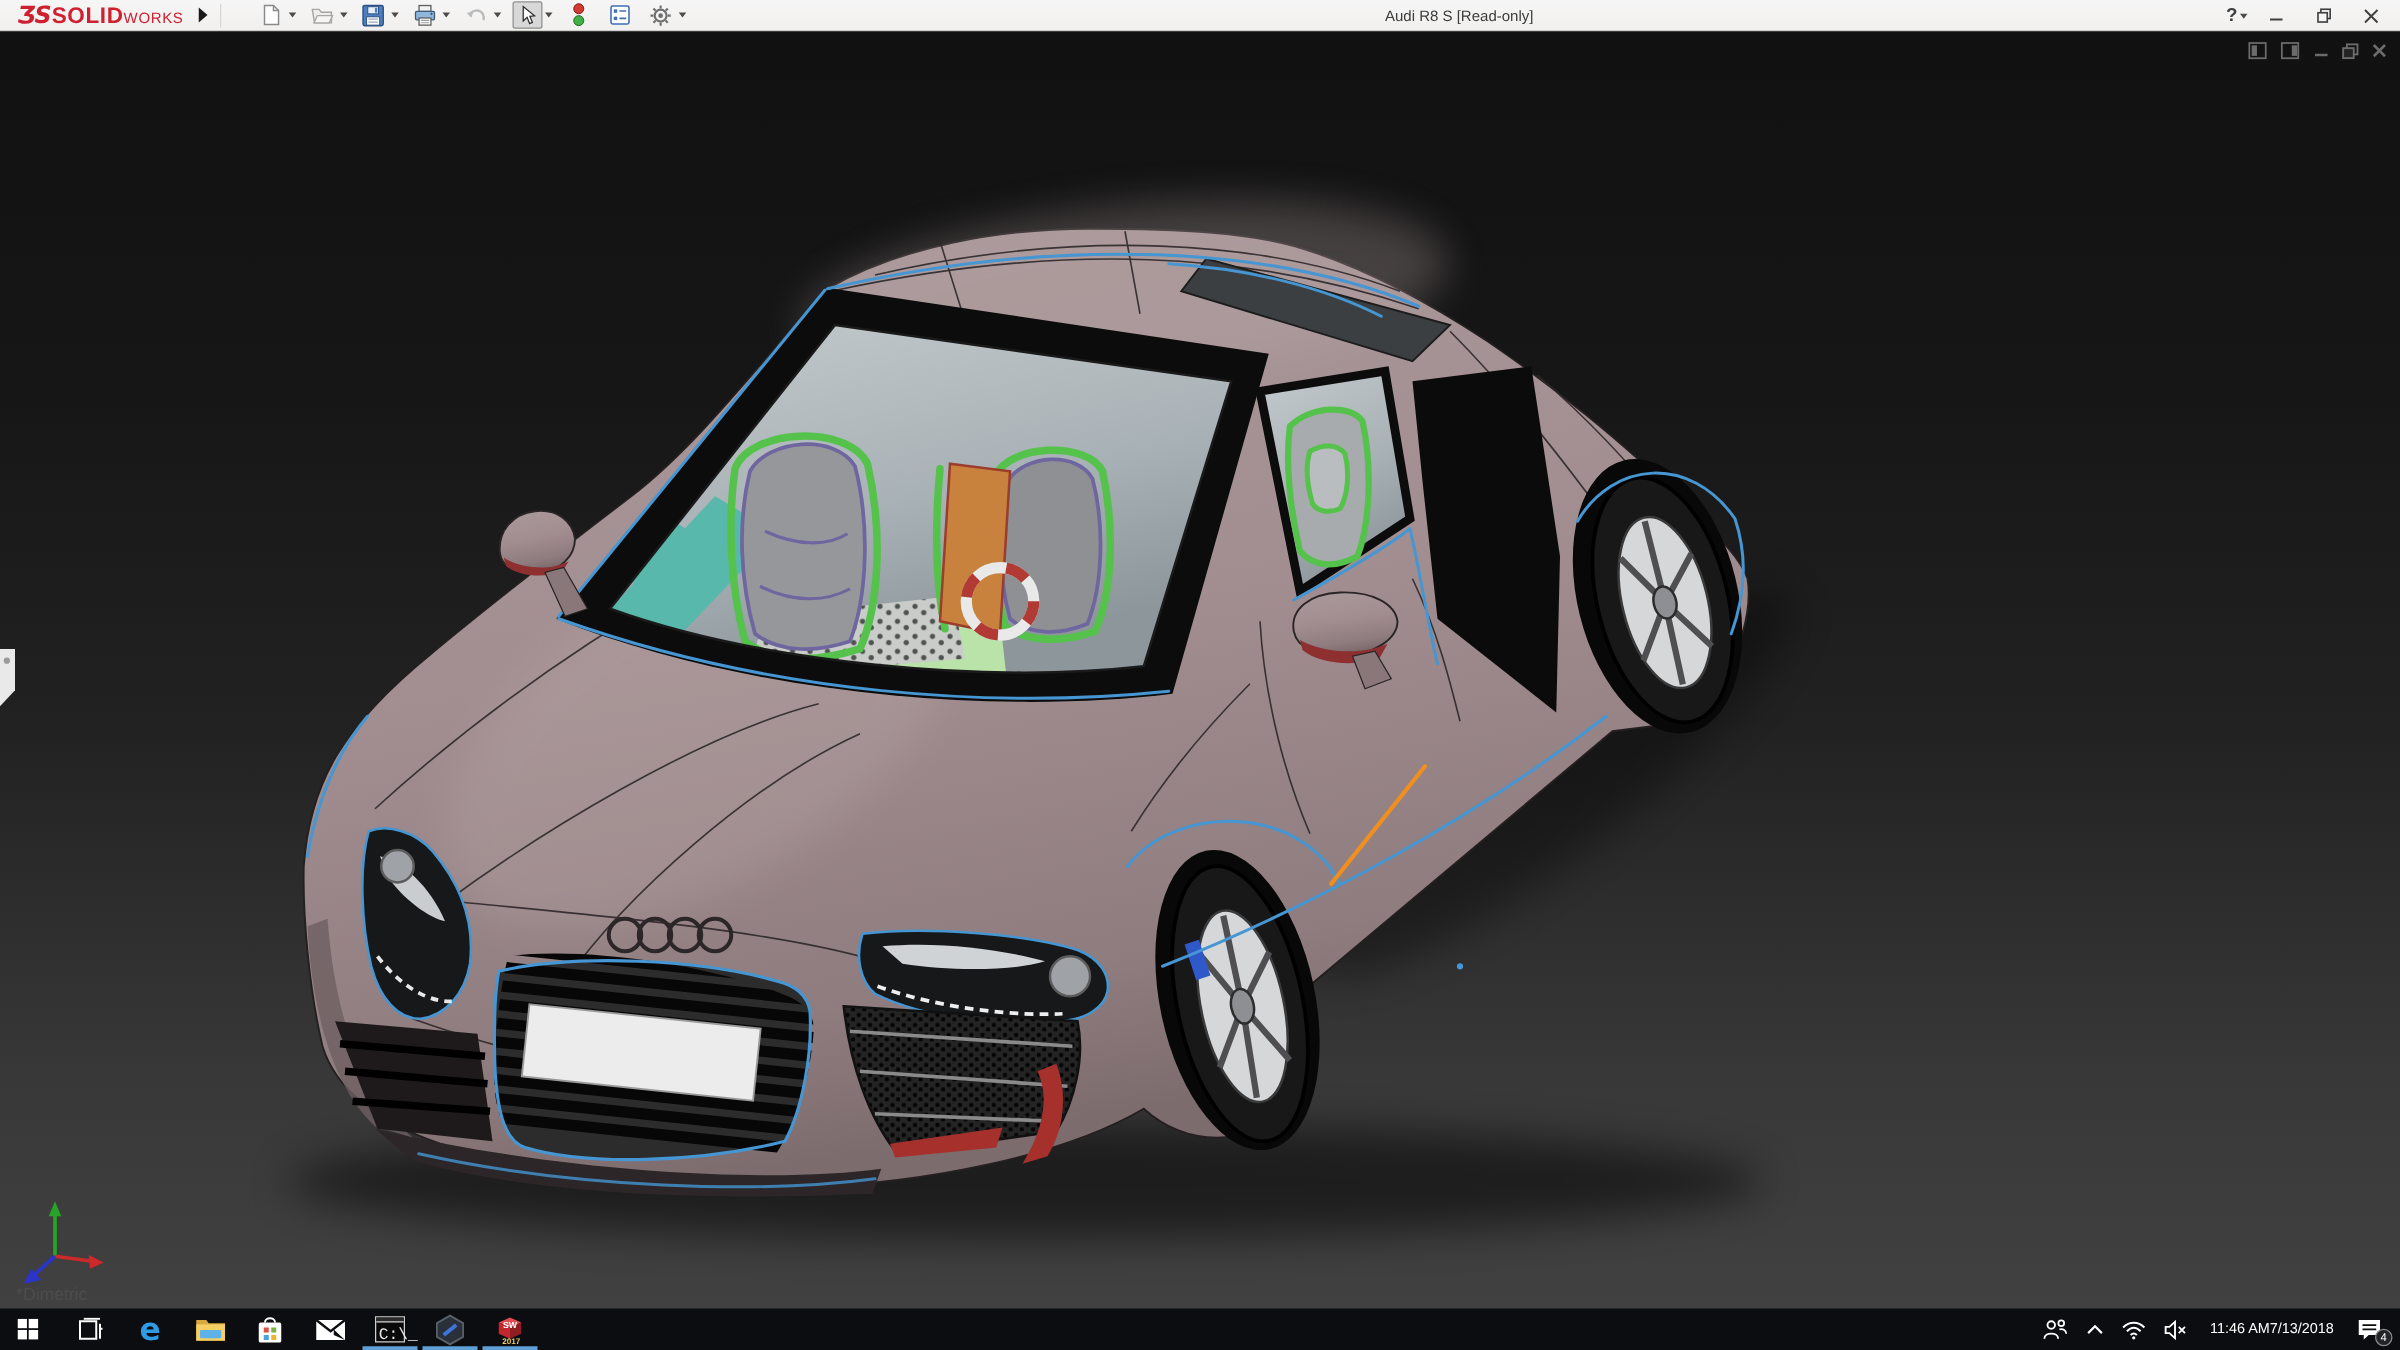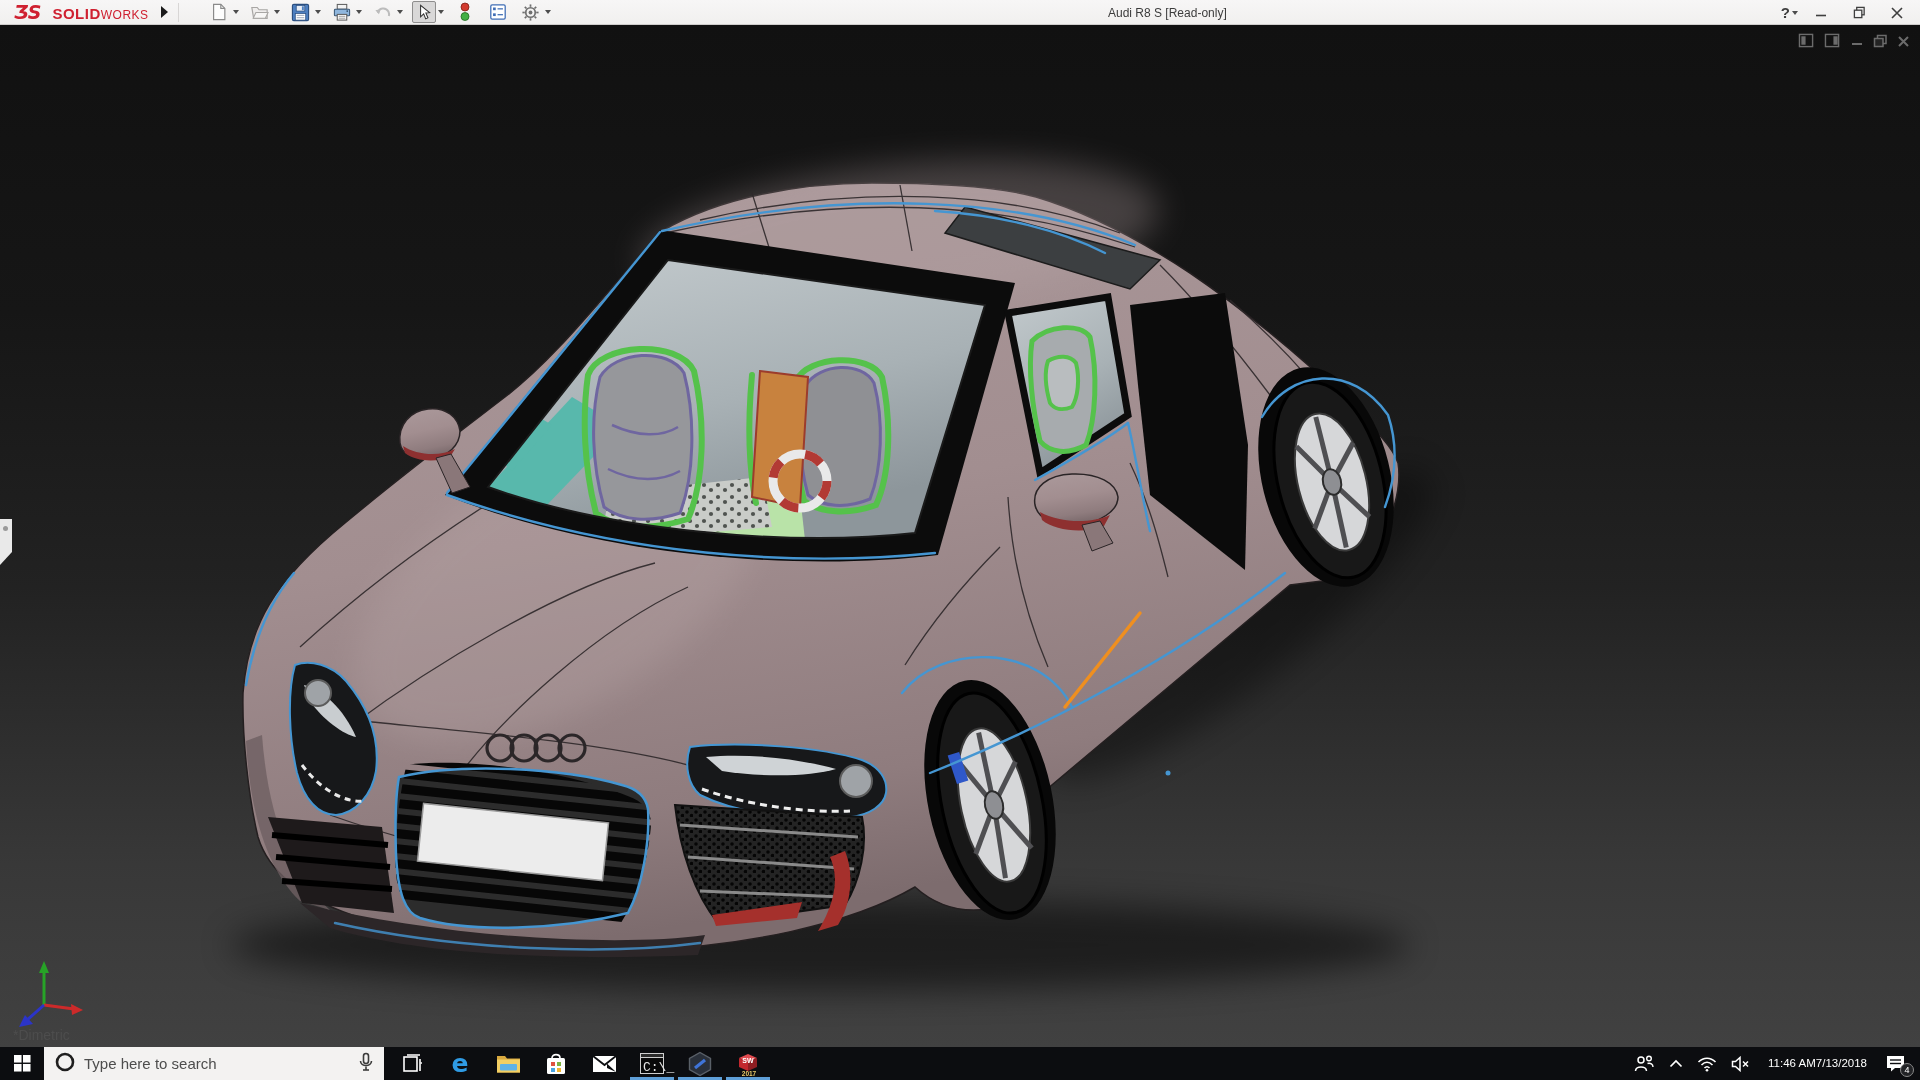--- a/index.html
+++ b/index.html
@@ -5,22 +5,22 @@
   html,body{margin:0;padding:0;width:1920px;height:1080px;overflow:hidden;
     font-family:"Liberation Sans",sans-serif;background:#000;}
   *{box-sizing:border-box;}
 
   
   .titlebar{position:absolute;left:0;top:0;width:1920px;height:25px;
     background:linear-gradient(#f7f6f6,#f1f0ef);border-bottom:1px solid #cfcdcc;
     display:flex;align-items:center;z-index:30;}
   .brand{display:flex;align-items:baseline;margin-left:14px;cursor:default;}
   .brand .b3s{font-family:"DejaVu Sans",sans-serif;font-style:italic;font-weight:bold;
-    font-size:19px;color:#cf2030;letter-spacing:-1px;margin-right:12px;}
-  .brand .bsolid{font-size:15px;font-weight:bold;color:#cf2030;letter-spacing:.5px;}
+    font-size:19px;color:#cf2030;letter-spacing:-1px;margin-right:1px;}
+  .brand .bsolid{font-size:18px;font-weight:bold;color:#cf2030;letter-spacing:.5px;}
   .brand .bworks{font-size:12px;font-weight:300;color:#cf2030;letter-spacing:.5px;}
   .flyout-arrow{width:0;height:0;border-left:7px solid #1a1a1a;border-top:6px solid transparent;
     border-bottom:6px solid transparent;margin:0 10px 0 12px;}
   .tb-divider{width:1px;height:19px;background:#d8d6d5;margin-right:28px;}
   .tb-group{display:flex;align-items:center;margin-right:9px;}
   .tb-btn{width:24px;height:22px;display:flex;align-items:center;justify-content:center;}
   .tb-btn.pressed{background:#d9d8d8;border:1px solid #8f8e8e;border-radius:2px;}
   .caret{width:0;height:0;border-top:4px solid #4c4c4c;border-left:3.5px solid transparent;
     border-right:3.5px solid transparent;margin-left:2px;}
   .doc-title{position:absolute;left:1108px;top:0;height:25px;display:flex;align-items:center;
@@ -496,36 +496,20 @@
 <div class="taskbar">
   <div class="start-btn">
     <svg width="17" height="17" viewBox="0 0 18 18">
         <rect x="0" y="0" width="8" height="8" fill="#fff"></rect>
         <rect x="9.5" y="0" width="8" height="8" fill="#fff"></rect>
         <rect x="0" y="9.5" width="8" height="8" fill="#fff"></rect>
         <rect x="9.5" y="9.5" width="8" height="8" fill="#fff"></rect>
       </svg>
   </div>
 
-  <div class="searchbox">
-    <span class="cortana">
-      <svg width="22" height="22" viewBox="0 0 22 22">
-          <circle cx="11" cy="11" r="8" fill="none" stroke="#1f1f1f" stroke-width="2.6"></circle>
-        </svg>
-    </span>
-    <input type="text" placeholder="Type here to search" style="">
-    <span class="mic">
-      <svg width="16" height="20" viewBox="0 0 16 20">
-          <rect x="5.5" y="1.5" width="5" height="10" rx="2.5" fill="none" stroke="#3c3c3c" stroke-width="1.6"></rect>
-          <path d="M2.5 9 C2.5 15 13.5 15 13.5 9" fill="none" stroke="#3c3c3c" stroke-width="1.6"></path>
-          <line x1="8" y1="14.5" x2="8" y2="18" stroke="#3c3c3c" stroke-width="1.6"></line>
-          <line x1="5" y1="18" x2="11" y2="18" stroke="#3c3c3c" stroke-width="1.6"></line>
-        </svg>
-    </span>
-  </div>
 
   <div class="task-icons">
     <div class="app-cell">
       <svg width="22" height="20" viewBox="0 0 22 20">
           <rect x="3" y="3" width="13" height="14" fill="none" stroke="#fff" stroke-width="1.6"></rect>
           <path d="M19 5 v12 M6 1 h13" stroke="#fff" stroke-width="1.6" fill="none"></path>
           <line x1="19.5" y1="9" x2="21" y2="9" stroke="#fff" stroke-width="1.6"></line>
         </svg>
     </div>
     <div class="app-cell">

